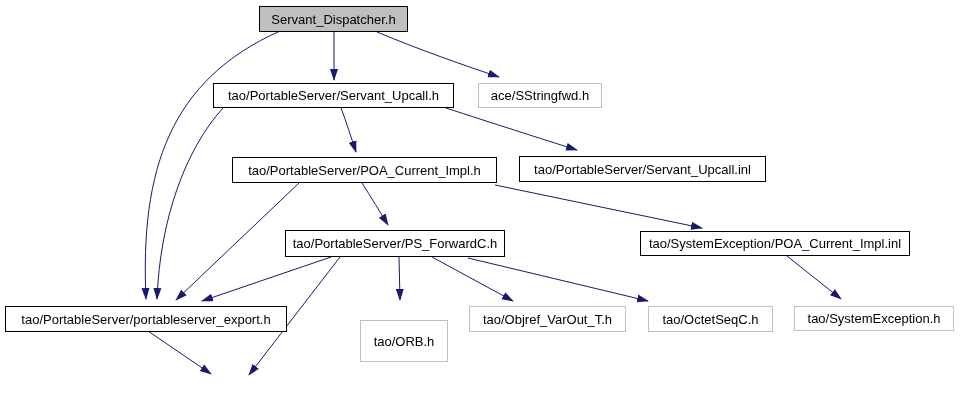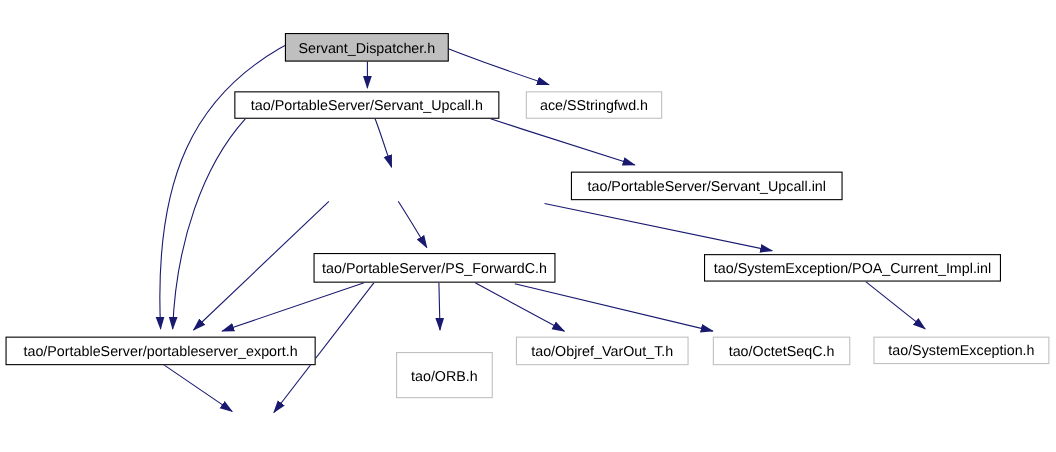--- a/index.html
+++ b/index.html
@@ -27,21 +27,21 @@
     display: flex;
     align-items: center;
     justify-content: center;
     white-space: nowrap;
     background: #ffffff;
     border: 1px solid #000000;
     color: #000000;
     font-size: 13px;
     line-height: 1;
   }
-  .node.root { background: #bfbfbf; margin-top: 24px; }
+  .node.root { background: #bfbfbf; }
   .node.external { border-color: #c0c0c0; }
 </style>
 </head>
 <body>
 
 <div id="graph-canvas">
 
   <svg id="edges-layer" viewBox="0 0 960 411" width="960" height="411" xmlns="http://www.w3.org/2000/svg">
     <defs>
       <marker id="arrow" viewBox="0 0 12 10" refX="11" refY="5" markerWidth="12" markerHeight="10" orient="auto">
@@ -62,20 +62,21 @@
     <path d="M399,257 L400,300" marker-end="url(#arrow)"></path>
     <path d="M432,257 L513,301" marker-end="url(#arrow)"></path>
     <path d="M468,258 L648,301" marker-end="url(#arrow)"></path>
     <path d="M148,331 L211,374" marker-end="url(#arrow)"></path>
     <path d="M787,256 L841,299" marker-end="url(#arrow)"></path>
   </svg>
 
   <div class="node root" style="left:259px; top:6px;   width:149px; height:26px;">Servant_Dispatcher.h</div>
   <div class="node" style="left:213px; top:83px;  width:241px; height:25px;">tao/PortableServer/Servant_Upcall.h</div>
   <div class="node external" style="left:478px; top:83px;  width:124px; height:25px;">ace/SStringfwd.h</div>
+  <div class="node" style="left:232px; top:157px; width:265px; height:26px;">tao/PortableServer/POA_Current_Impl.h</div>
   <div class="node" style="left:519px; top:156px; width:247px; height:26px;">tao/PortableServer/Servant_Upcall.inl</div>
   <div class="node" style="left:285px; top:230px; width:220px; height:27px;text-align:right;">tao/PortableServer/PS_ForwardC.h</div>
   <div class="node" style="left:640px; top:231px; width:270px; height:25px;">tao/SystemException/POA_Current_Impl.inl</div>
   <div class="node" style="left:5px;   top:306px; width:282px; height:26px;">tao/PortableServer/portableserver_export.h</div>
   <div class="node external" style="left:360px; top:320px; width:88px;  height:42px;">tao/ORB.h</div>
   <div class="node external" style="left:469px; top:306px; width:157px; height:26px;">tao/Objref_VarOut_T.h</div>
   <div class="node external" style="left:648px; top:306px; width:125px; height:26px;">tao/OctetSeqC.h</div>
   <div class="node external" style="left:794px; top:306px; width:160px; height:25px;">tao/SystemException.h</div>
 
 </div>

